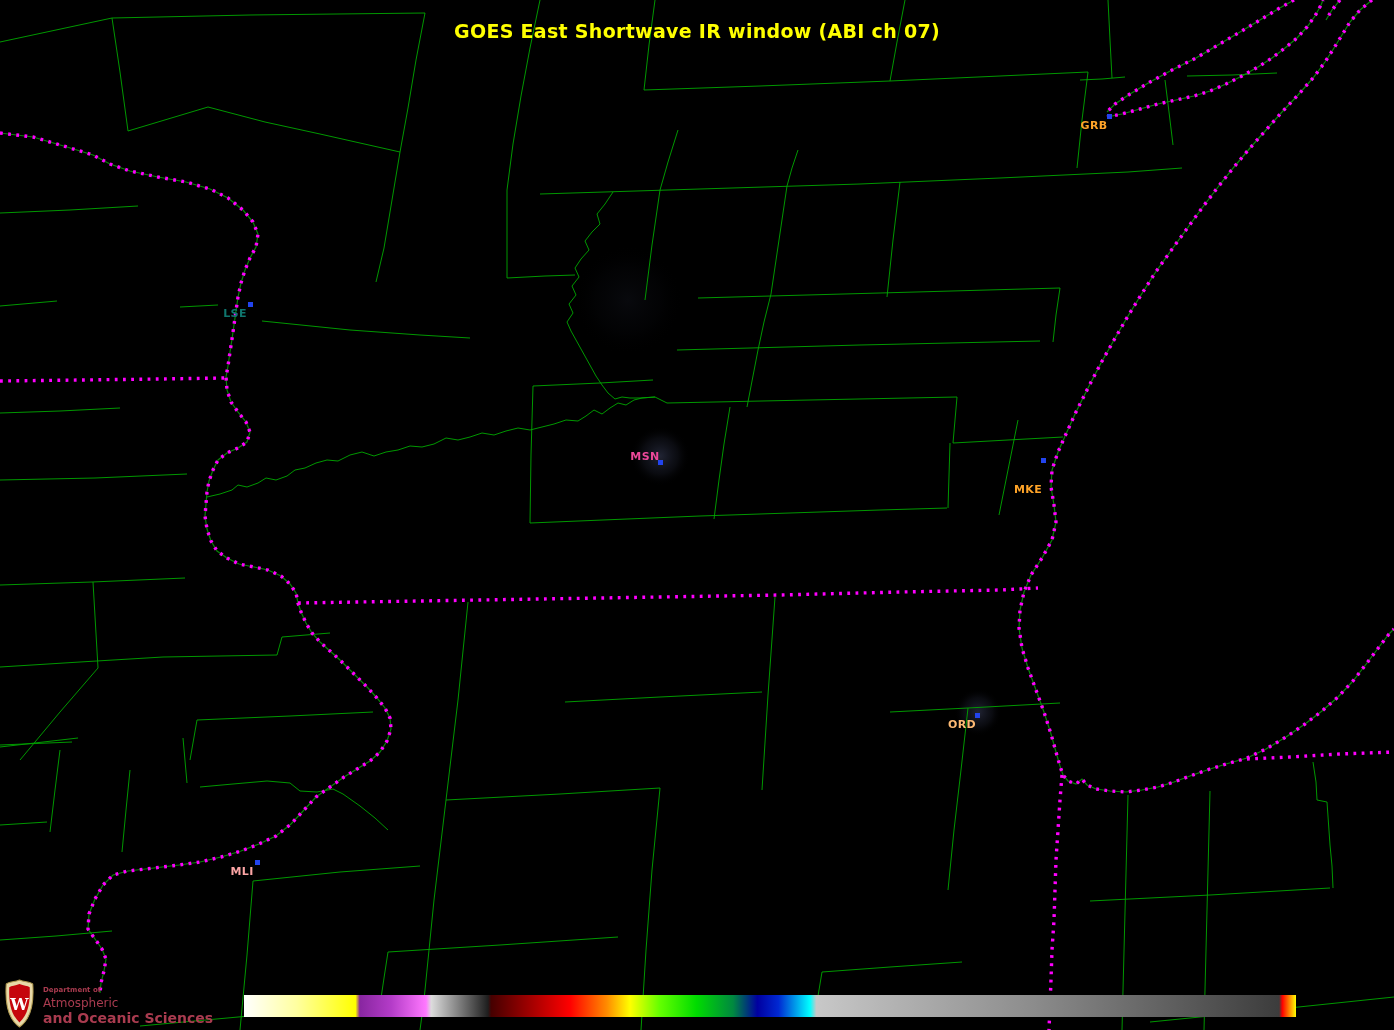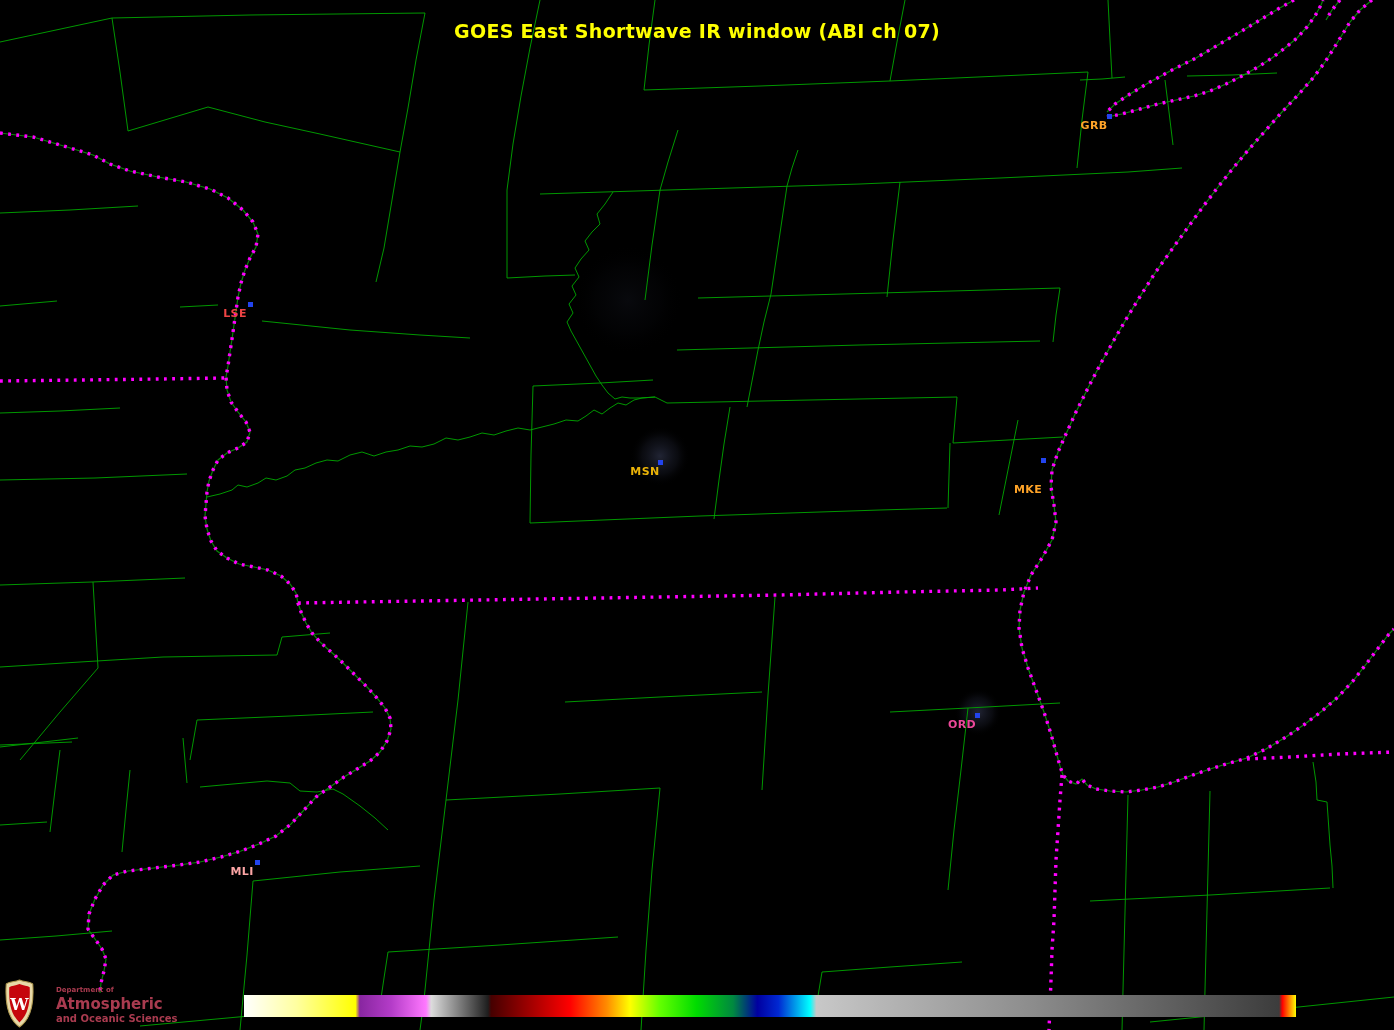--- a/index.html
+++ b/index.html
@@ -13,24 +13,24 @@
   #title-block{position:absolute;left:0;top:20px;width:100%;text-align:center;
                color:#FFFF00;font-weight:bold;font-size:19px;line-height:23px;
                white-space:pre;letter-spacing:.3px;}
   .city{position:absolute;}
   .city-dot{position:absolute;width:5px;height:5px;background:#2244EE;}
   .city-label{position:absolute;width:56px;text-align:center;color:#FFA428;
               font-size:11px;font-weight:bold;letter-spacing:.4px;}
   #colorbar{position:absolute;left:244px;top:995px;width:1052px;height:22px;}
   #logo{position:absolute;left:4px;top:979px;display:flex;align-items:flex-start;}
   #crest{width:31px;height:49px;}
-  #logo-text{margin-left:21px;color:#A93B4F;line-height:1;}
+  #logo-text{margin-left:8px;color:#A93B4F;line-height:1;}
   #logo-dept{font-size:7px;font-weight:bold;margin-top:8px;}
-  #logo-line1{font-size:15px;font-weight:bold;margin-top:3px;}
-  #logo-line2{font-size:10px;font-weight:bold;margin-top:2px;}
+  #logo-line1{font-size:12px;font-weight:normal;margin-top:3px;}
+  #logo-line2{font-size:14px;font-weight:bold;margin-top:2px;}
 </style>
 </head>
 <body>
 
 <div id="stage">
 
   <svg id="map-svg" width="1394" height="1030" viewBox="0 0 1394 1030">
     <defs>
       <radialGradient id="haze">
         <stop offset="0%" stop-color="rgba(60,66,95,0.55)"></stop>
@@ -74,33 +74,33 @@
 
   <div id="title-block"><span>GOES East Shortwave IR window (ABI ch 07)</span><br></div>
 
   <div id="city-layer">
       <div class="city">
         <span class="city-dot" style="left: 1107px; top: 114px; background: rgb(34, 68, 238);"></span>
         <span class="city-label" style="left: 1066px; top: 119px; color: rgb(255, 164, 40);">GRB</span>
       </div>
       <div class="city">
         <span class="city-dot" style="left: 248px; top: 302px; background: rgb(34, 68, 238);"></span>
-        <span class="city-label" style="left: 207px; top: 307px; color: #ef4444;">LSE</span>
+        <span class="city-label" style="left: 207px; top: 307px; color: #0f766e;">LSE</span>
       </div>
       <div class="city">
         <span class="city-dot" style="left: 658px; top: 460px; background: rgb(34, 68, 238);"></span>
-        <span class="city-label" style="left: 617px; top: 465px; color: #eab308;">MSN</span>
+        <span class="city-label" style="left: 617px; top: 450px; color: #ec4899;">MSN</span>
       </div>
       <div class="city">
         <span class="city-dot" style="left: 1041px; top: 458px; background: rgb(34, 68, 238);"></span>
         <span class="city-label" style="left: 1000px; top: 463px; color: rgb(255, 164, 40); margin-top: 20px;">MKE</span>
       </div>
       <div class="city">
         <span class="city-dot" style="left: 975px; top: 713px; background: rgb(34, 68, 238);"></span>
-        <span class="city-label" style="left: 934px; top: 718px; color: #ec4899;">ORD</span>
+        <span class="city-label" style="left: 934px; top: 718px; color: #fdba74;">ORD</span>
       </div>
       <div class="city">
         <span class="city-dot" style="left: 255px; top: 860px; background: rgb(34, 68, 238);"></span>
         <span class="city-label" style="left: 214px; top: 865px; color: #fca5a5;">MLI</span>
       </div>
     </div>
 
   <div id="colorbar" style="background: linear-gradient(to right, rgb(255, 255, 255) 0%, rgb(255, 255, 160) 5%, rgb(255, 255, 0) 10.6%, rgb(136, 38, 160) 11%, rgb(180, 60, 200) 14%, rgb(255, 120, 255) 17.3%, rgb(220, 220, 220) 17.8%, rgb(30, 30, 30) 23.2%, rgb(70, 0, 0) 23.5%, rgb(255, 0, 0) 31%, rgb(255, 140, 0) 34.5%, rgb(255, 255, 0) 36.7%, rgb(100, 255, 0) 39.5%, rgb(0, 220, 0) 43%, rgb(0, 136, 64) 46.5%, rgb(0, 0, 160) 48.8%, rgb(0, 40, 210) 50.8%, rgb(0, 255, 255) 53.8%, rgb(200, 200, 200) 54.4%, rgb(140, 140, 140) 75%, rgb(60, 60, 60) 98.4%, rgb(255, 0, 0) 98.7%, rgb(255, 140, 0) 99.4%, rgb(255, 255, 0) 100%);"></div>
 
   <div id="logo">

